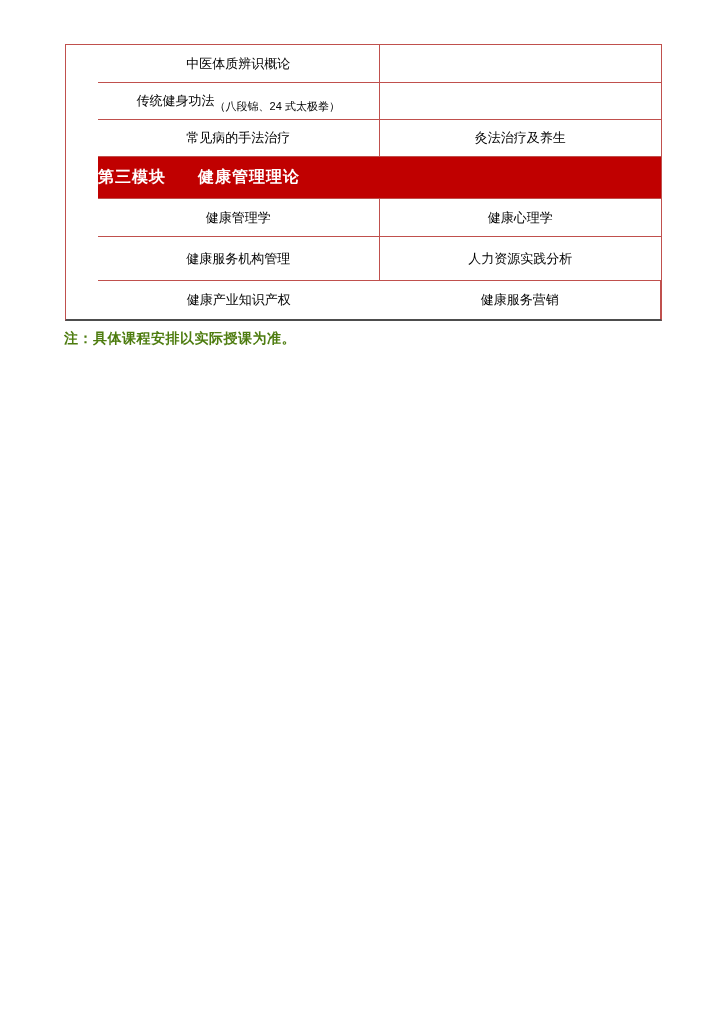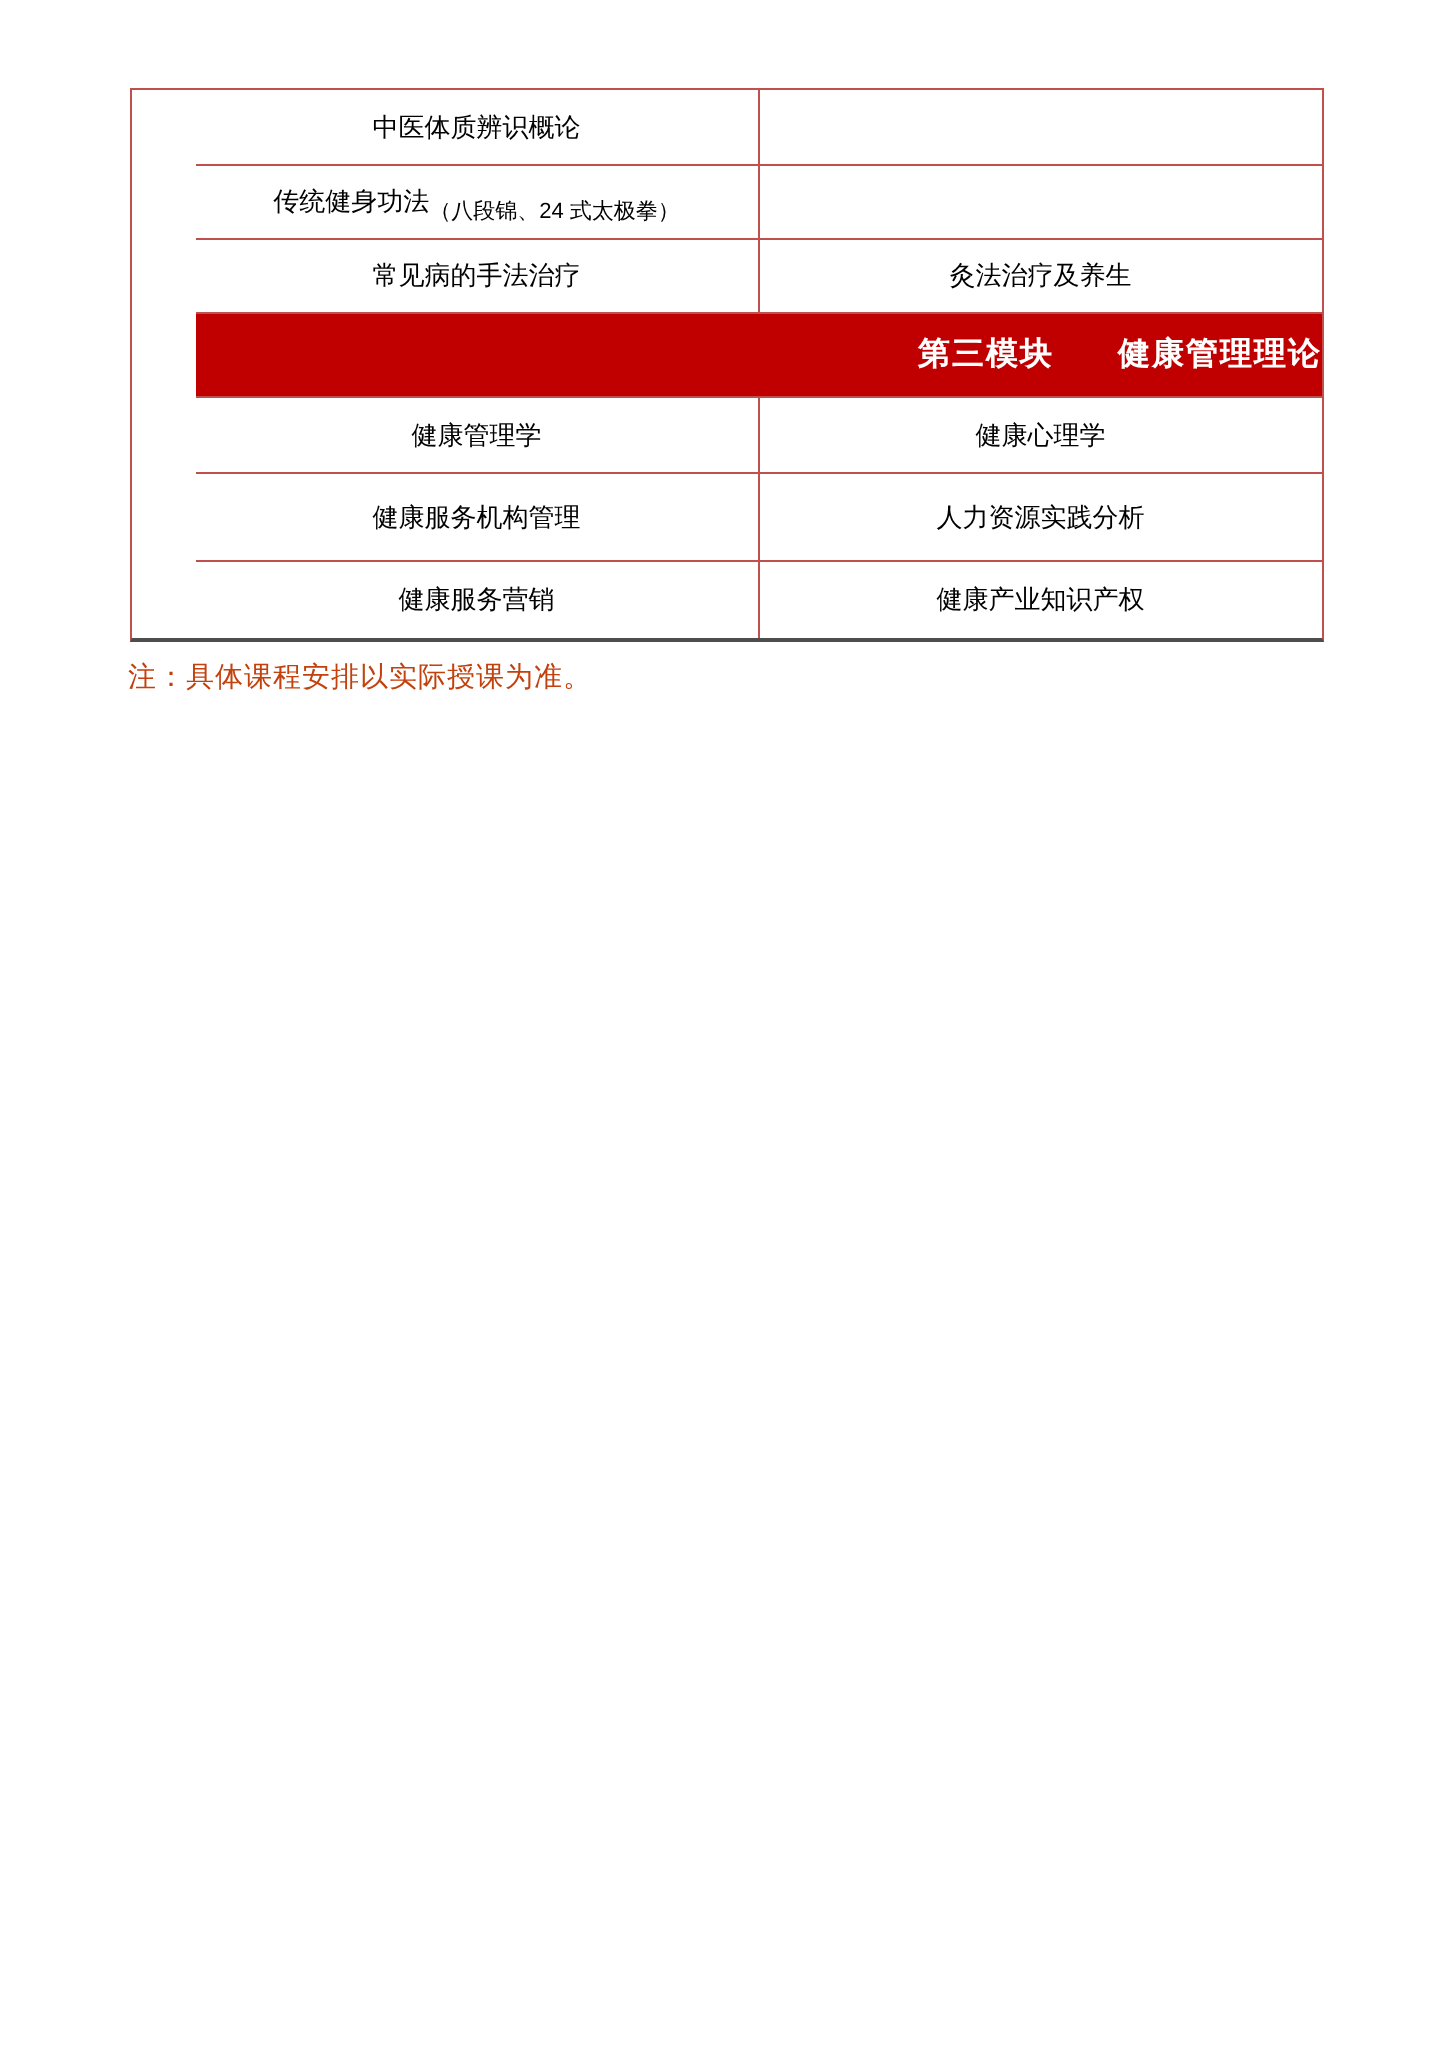--- a/index.html
+++ b/index.html
@@ -45,35 +45,35 @@
   .h38 { height: 37px; }
   .h45 { height: 44px; }
   .detail { font-size: 11px; margin-top: 12px; }
   .band {
     box-sizing: border-box;
     height: 42px;
     background: var(--band-bg, #C00000);
     color: var(--band-fg, #FFFFFF);
     display: flex;
     align-items: center;
-    justify-content: flex-end;
+    justify-content: flex-start;
     font-weight: bold;
     font-size: 16px;
     border-bottom: 1px solid var(--border-red, #C0504D);
     letter-spacing: 1px;
   }
   .band-gap { margin-left: 2em; }
   .note {
     position: absolute;
     left: 64px;
     top: 330px;
     font-family: "Liberation Serif", "DejaVu Serif", serif;
-    font-weight: normal;
+    font-weight: bold;
     font-size: 14px;
-    color: #c2410c;
+    color: #4d7c0f;
     letter-spacing: 0.5px;
     text-align: right;
   }
 </style>
 </head>
 <body>
 
 <div class="page">
 
   <div class="course-table">
@@ -103,21 +103,21 @@
       <div class="cell cleft">健康管理学</div>
       <div class="cell">健康心理学</div>
     </div>
 
     <div class="trow h45">
       <div class="cell cleft">健康服务机构管理</div>
       <div class="cell">人力资源实践分析</div>
     </div>
 
     <div class="trow h39">
+      <div class="cell">健康产业知识产权</div>
       <div class="cell cleft">健康服务营销</div>
-      <div class="cell">健康产业知识产权</div>
     </div>
 
   </div>
 
   <div class="note">注：具体课程安排以实际授课为准。</div>
 
 </div>
 
 </body></html>

